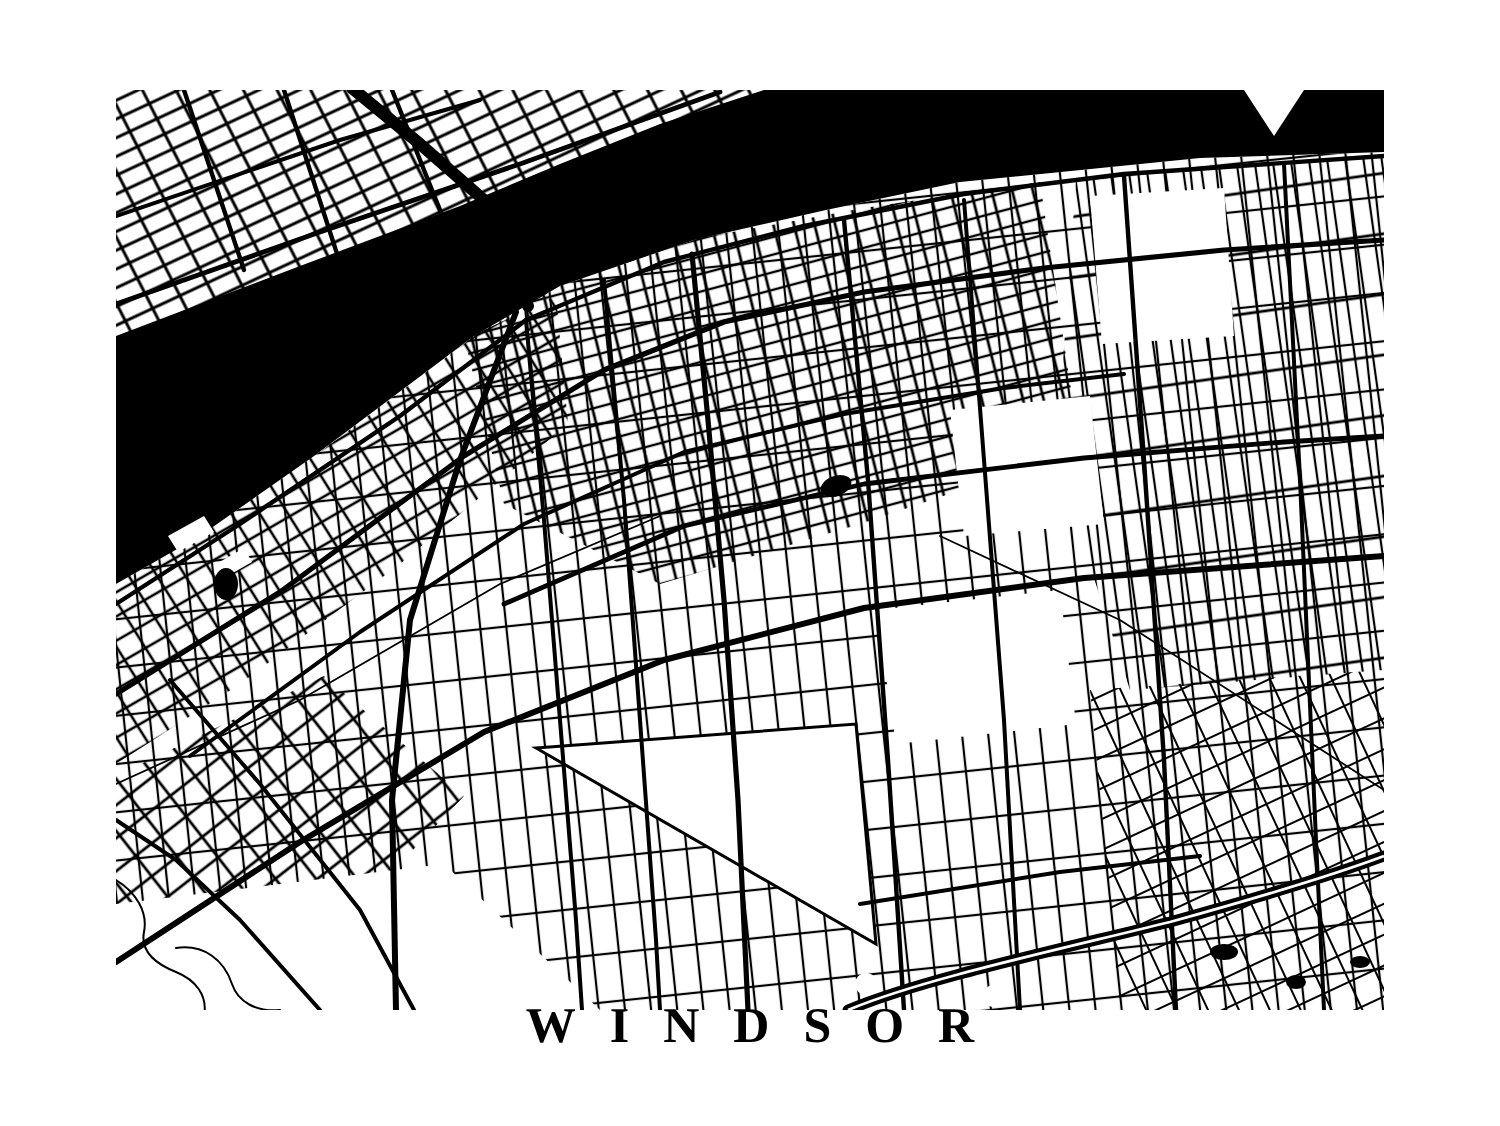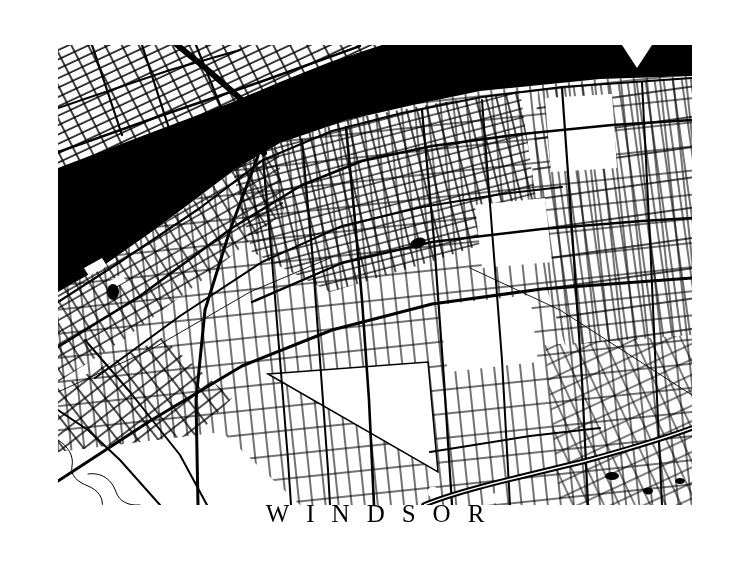--- a/index.html
+++ b/index.html
@@ -10,21 +10,21 @@
     font-family:"Liberation Serif", serif;
   }
   .map-svg { position:absolute; left:0; top:0; color:var(--ink); }
   .ink   { stroke:var(--ink); fill:none; stroke-linecap:round; stroke-linejoin:round; }
   .blob  { fill:var(--ink); stroke:none; }
   .paper-fill { fill:var(--paper); stroke:none; }
   .paper-edge { fill:var(--paper); stroke:var(--ink); stroke-width:1.5; }
   .city-title {
     position:absolute; left:0; top:500px; width:750px;
     text-align:center; color:var(--ink);
-    font-size:25px; font-weight:400;
+    font-size:25px; font-weight:700;
     letter-spacing:17px; padding-left:17px; box-sizing:border-box;
     line-height:1.1; user-select:none;
   }
 </style>
 </head>
 <body>
 
 <div class="print">
 
   <svg class="map-svg" width="750" height="563" viewBox="0 0 750 563" aria-hidden="true">

